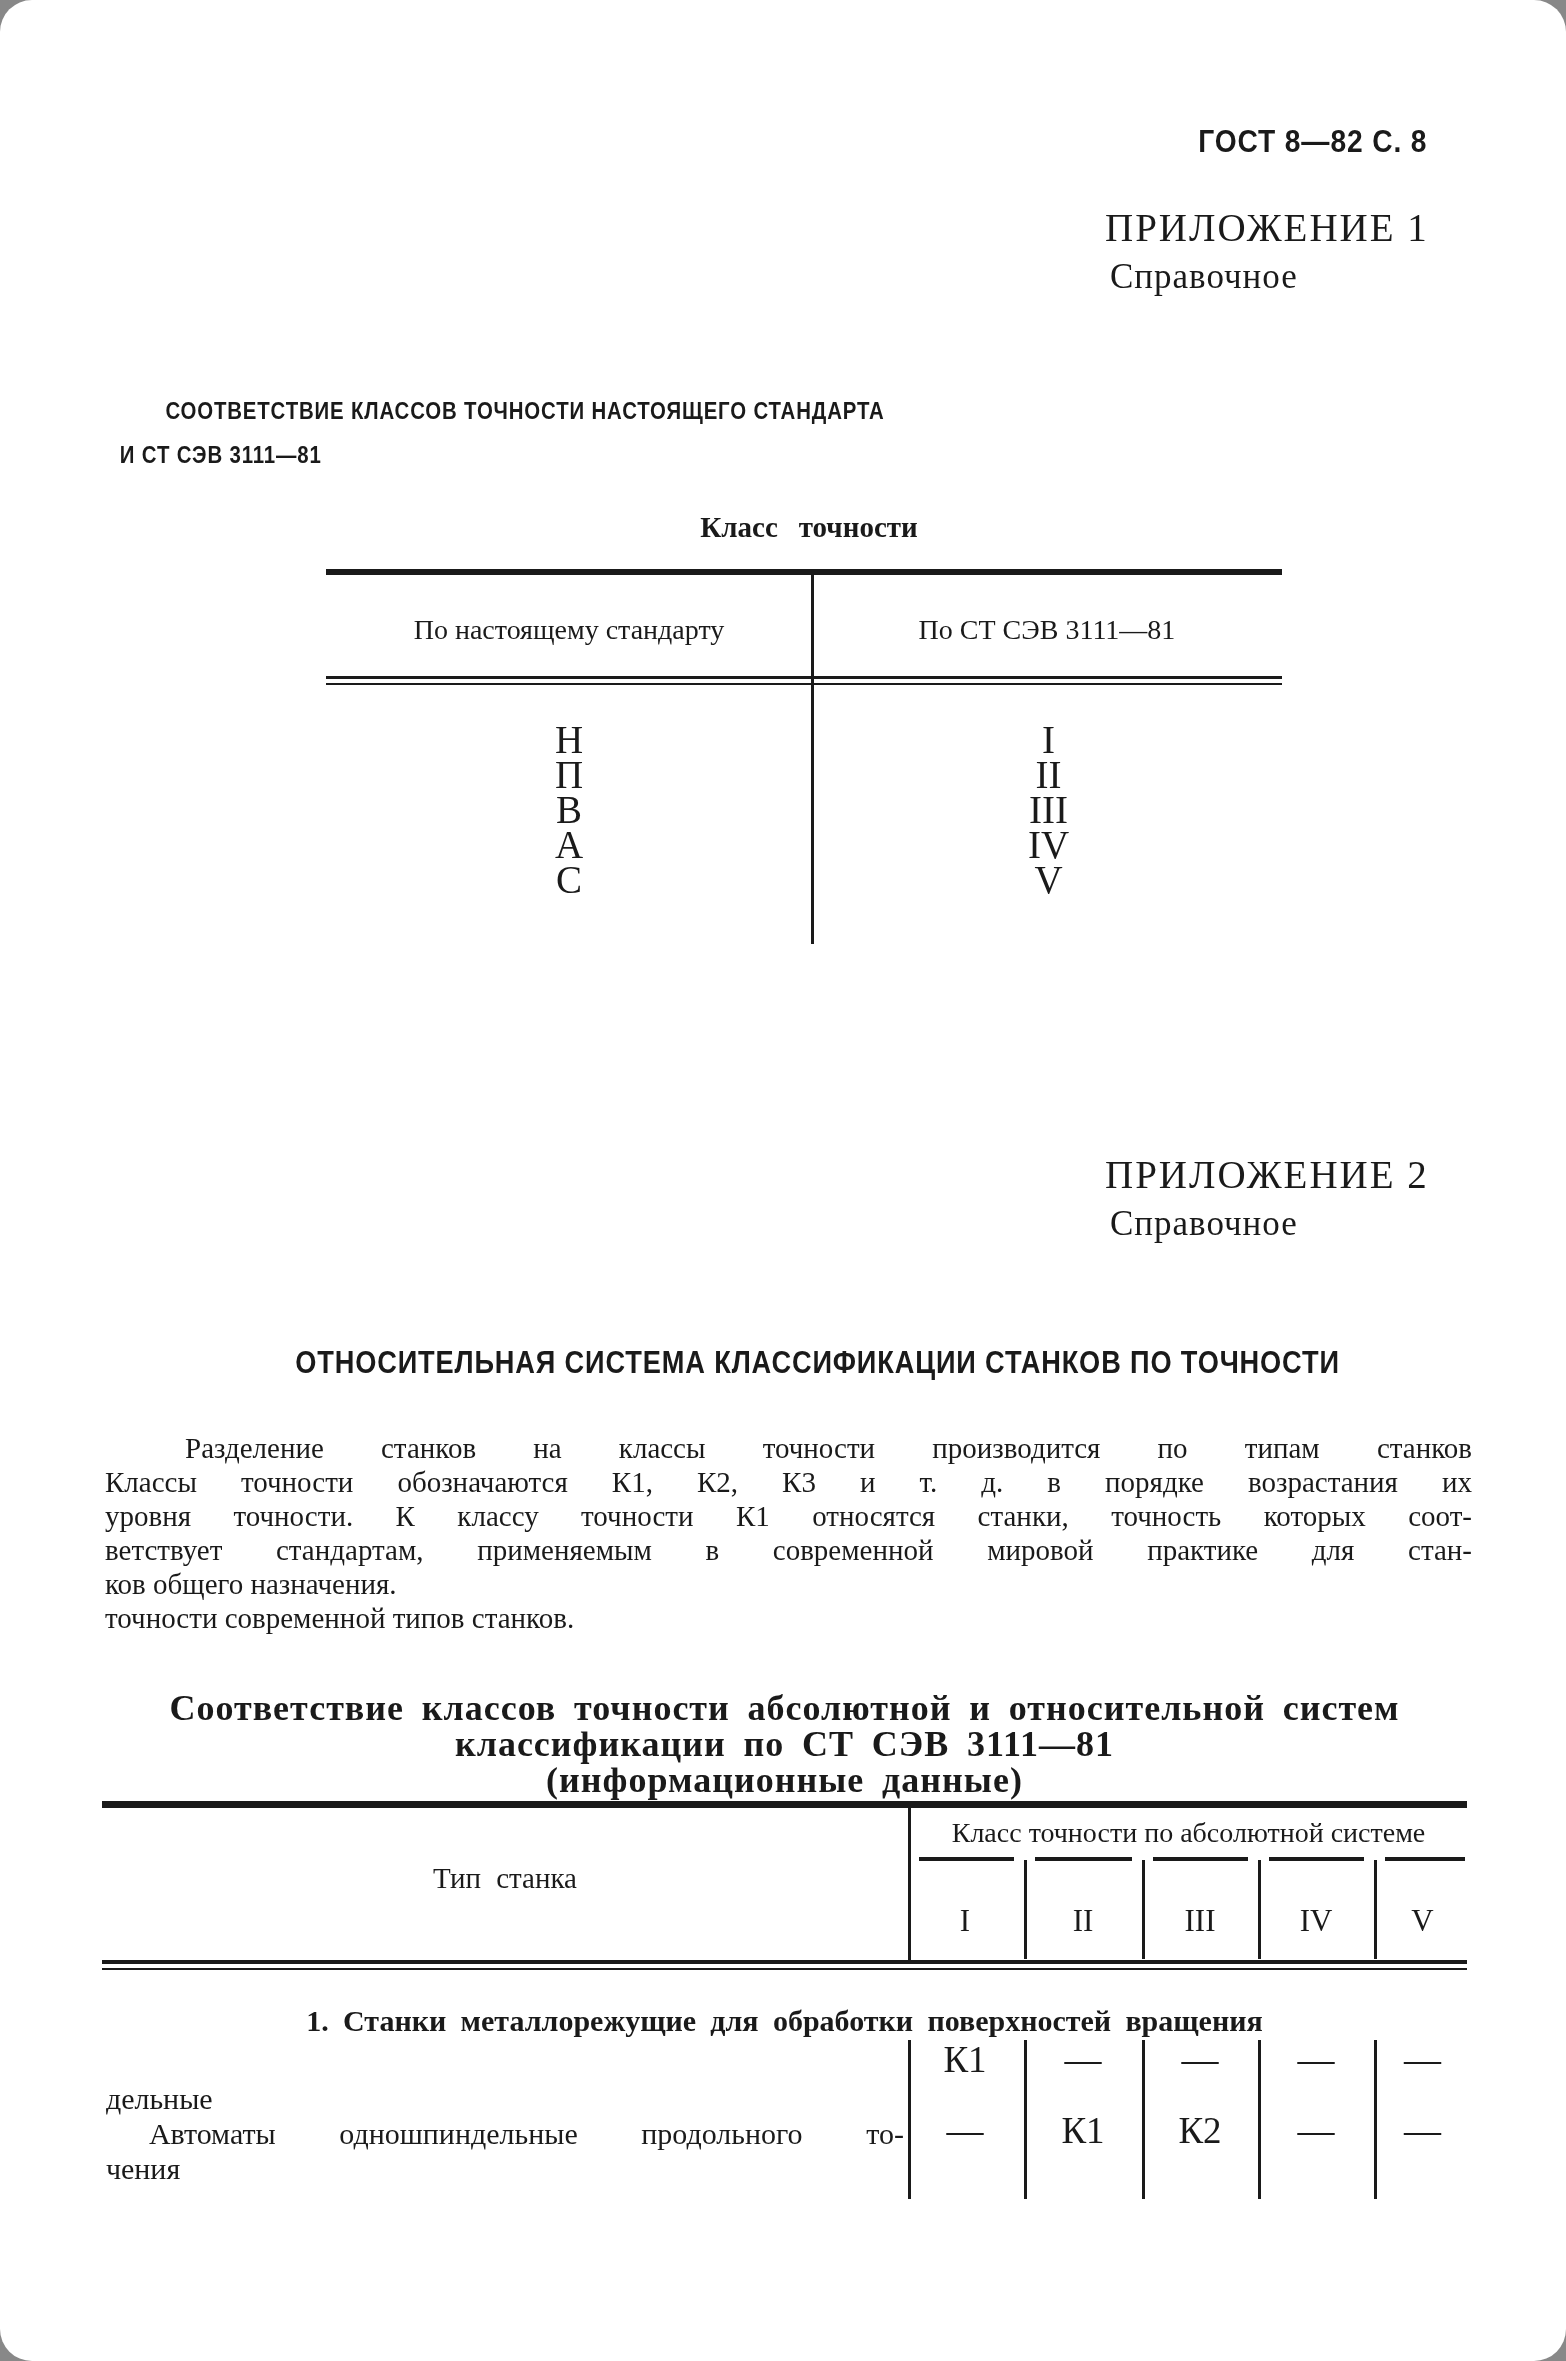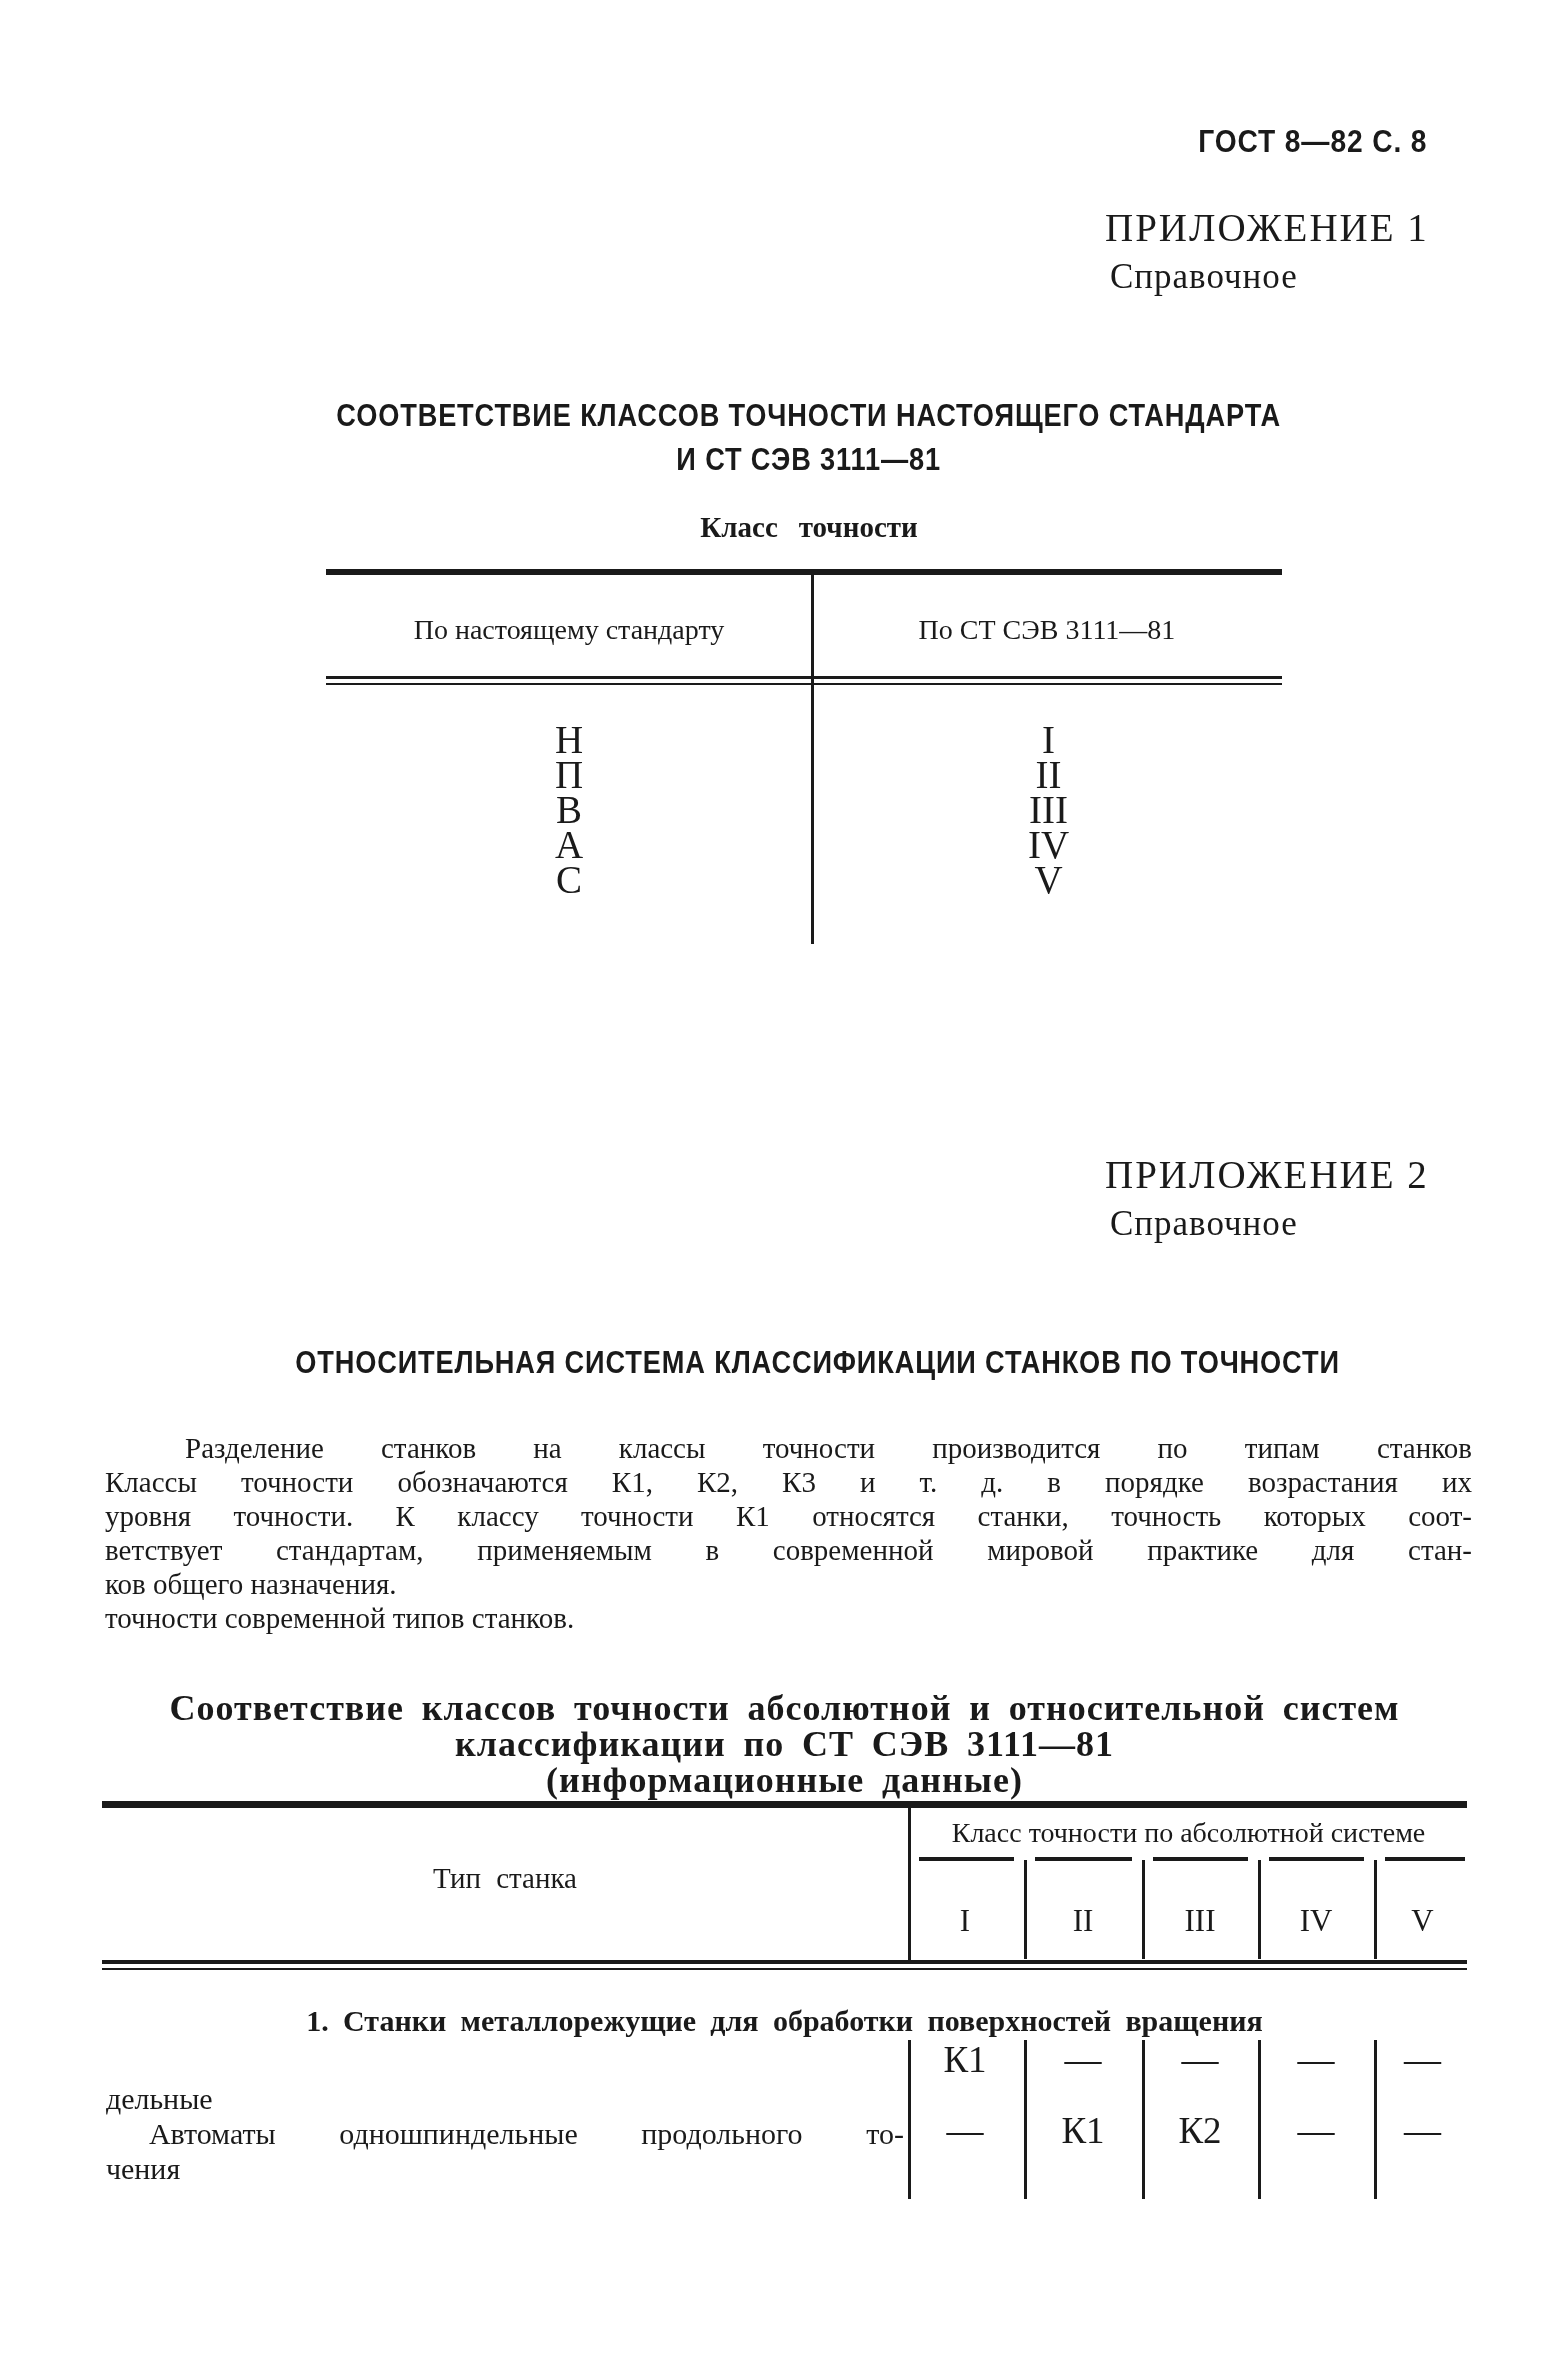--- a/index.html
+++ b/index.html
@@ -1,42 +1,42 @@
 <!DOCTYPE html>
 <html lang="ru" style="--ink: #1a1a1a; --paper: #ffffff;"><head>
 <meta charset="utf-8">
 <style>
   :root { --ink:#1a1a1a; --paper:#ffffff; }
   html,body { margin:0; padding:0; background:#888; }
   .page {
     position:relative; width:1566px; height:2361px;
     background:var(--paper); color:var(--ink);
     font-family:"Liberation Serif","DejaVu Serif",serif;
-    overflow:hidden; margin:0 auto;
+    overflow:hidden; margin:0 auto;border-radius:32px;
   }
   
   .abs { position:absolute; }
   .sans { font-family:"Liberation Sans","DejaVu Sans",sans-serif; }
   .ital { }
   .condensed { transform:scaleX(0.85); transform-origin:50% 50%; }
   .rule { background:var(--ink); }
   .double-rule { height:3.9px; border-top:3.9px solid var(--ink); border-bottom:2.9px solid var(--ink); }
   .just { text-align:justify; text-align-last:justify; }
 
   
   .gost-header { top:123px; right:139px; font-size:32px; font-weight:bold;
                  letter-spacing:1px; transform:scaleX(0.88); transform-origin:100% 50%; }
   .app-label   { font-size:39px; letter-spacing:2px; }
   .app-sub     { font-size:35px; letter-spacing:1px; }
   .app1-label  { left:1105px; top:205px; }
   .app1-sub    { left:1110px; top:257px; }
   .app2-label  { left:1105px; top:1152px; }
   .app2-sub    { left:1110px; top:1204px; }
 
-  .h1line { left:102px; width:1414px; text-align:center; font-size:32px;
+  .h1line { left:102px; width:1414px; text-align:left; font-size:24px;
             font-weight:bold; letter-spacing:1px; }
   .t1caption { left:102px; width:1414px; top:511px; text-align:center;
                font-size:29px; font-weight:bold; word-spacing:13.7px; }
 
   
   .table1 { left:326px; top:569px; width:956px; height:380px; }
   .t1-top { left:0; top:0; width:956px; height:5.9px; }
   .t1-div { left:485px; top:5.9px; width:2.9px; height:369px; }
   .t1-head { left:0; top:5.9px; width:956px; height:101px; display:flex; }
   .t1-hcell { display:flex; align-items:center; justify-content:center;

